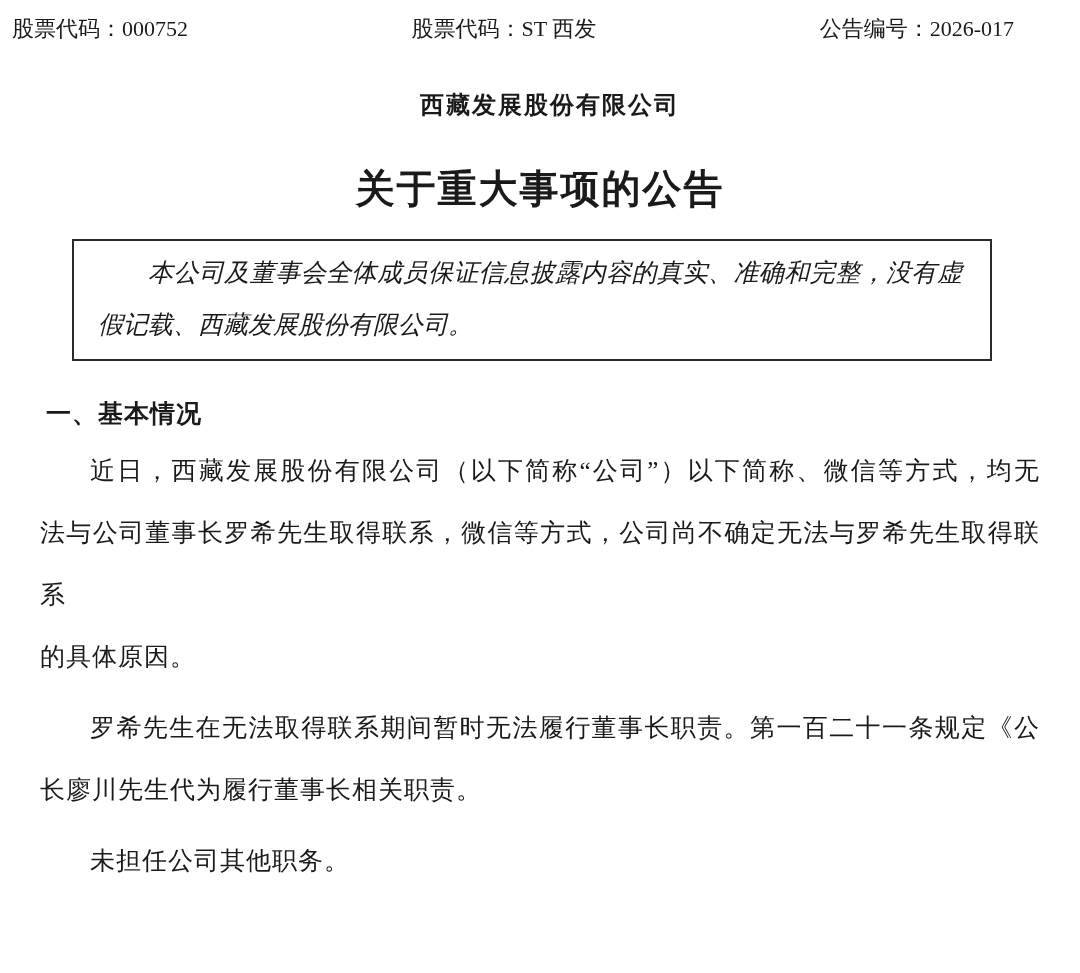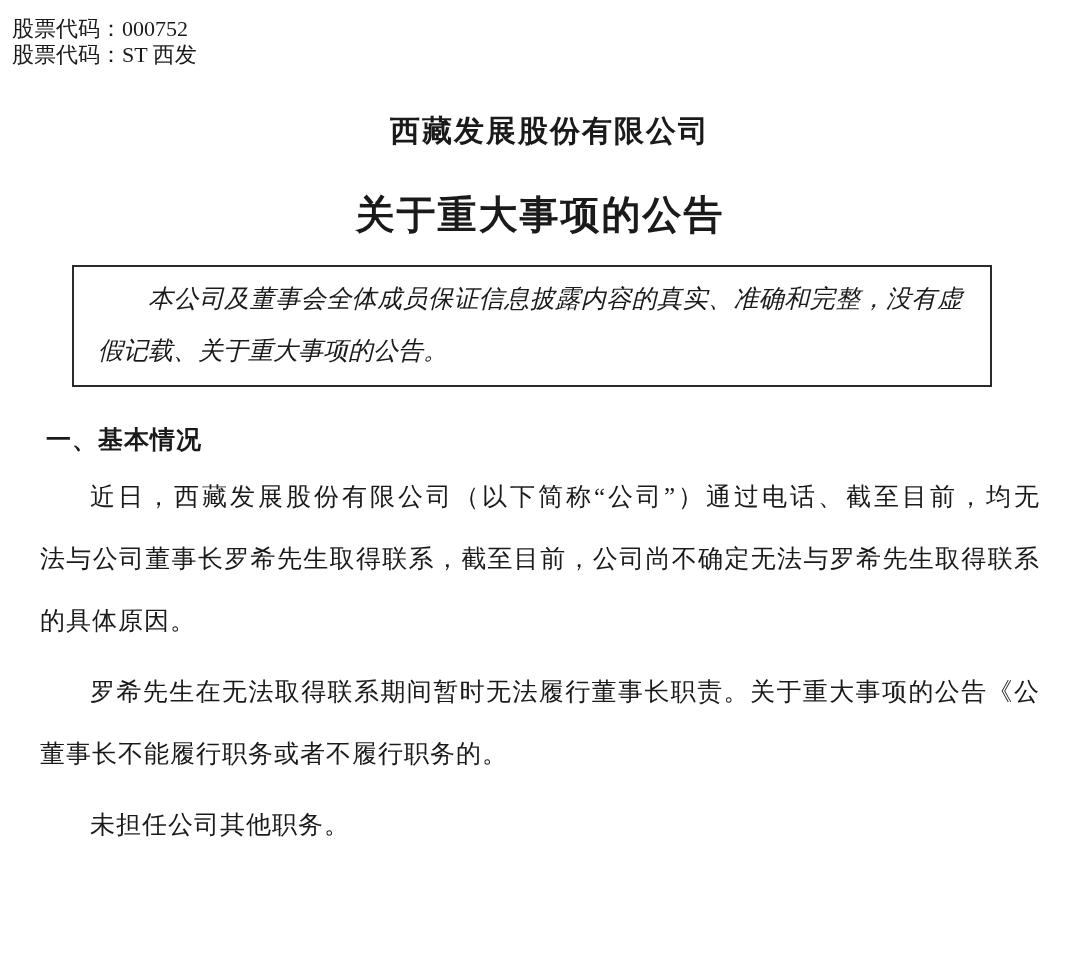--- a/index.html
+++ b/index.html
@@ -1,33 +1,33 @@
 <!DOCTYPE html>
 <html><head>
 <meta charset="utf-8">
 <style>
-  * { margin: 0; padding: 0; box-sizing: border-box; flex-direction: column; }
+  * { margin: 0; padding: 0; box-sizing: border-box; }
   html, body { background: #ffffff; }
   body {
     width: 1080px;
     height: 973px;
     font-family: "Liberation Serif", "DejaVu Serif", serif;
     color: #1a1a1a;
     overflow: hidden;
   }
   .header-row {
     display: flex;
     justify-content: space-between;
     padding: 16px 66px 0 12px;
     font-size: 22px;
     line-height: 26px;
   }
   .doc-title {
     text-align: center;
-    font-size: 30px;
+    font-size: 24px;
     font-weight: bold;
     margin-top: 46px;
     letter-spacing: 2px;
     line-height: 34px;
     margin-left: 20px;
   }
   .doc-subtitle {
     text-align: center;
     font-size: 39px;
     font-weight: bold;
@@ -68,39 +68,40 @@
   }
   .paragraph .doc-line:last-child { text-align-last: left; }
   .paragraph .doc-line:first-child { text-indent: 2em; }
 </style>
 </head>
 <body>
 
 <div class="header-row">
   <span>股票代码：000752</span>
   <span>股票代码：ST 西发</span>
+  <span>公告编号：2026-017</span>
 </div>
 
 <h1 class="doc-title">西藏发展股份有限公司</h1>
 
 <h2 class="doc-subtitle">关于重大事项的公告</h2>
 
 <div class="disclaimer-box">
     <div class="doc-line">本公司及董事会全体成员保证信息披露内容的真实、准确和完整，没有虚</div>
-    <div class="doc-line">假记载、关于重大事项的公告。</div>
+    <div class="doc-line">假记载、西藏发展股份有限公司。</div>
   </div>
 
 <div class="section-heading">一、基本情况</div>
 
 <div class="body-text">
   <div class="paragraph">
-      <div class="doc-line">近日，西藏发展股份有限公司（以下简称“公司”）通过电话、截至目前，均无</div>
-      <div class="doc-line">法与公司董事长罗希先生取得联系，截至目前，公司尚不确定无法与罗希先生取得联系</div>
+      <div class="doc-line">近日，西藏发展股份有限公司（以下简称“公司”）以下简称、微信等方式，均无</div>
+      <div class="doc-line">法与公司董事长罗希先生取得联系，微信等方式，公司尚不确定无法与罗希先生取得联系</div>
       <div class="doc-line">的具体原因。</div>
     </div>
   <div class="paragraph">
-      <div class="doc-line">罗希先生在无法取得联系期间暂时无法履行董事长职责。关于重大事项的公告《公</div>
-      <div class="doc-line">董事长不能履行职务或者不履行职务的。</div>
+      <div class="doc-line">罗希先生在无法取得联系期间暂时无法履行董事长职责。第一百二十一条规定《公</div>
+      <div class="doc-line">长廖川先生代为履行董事长相关职责。</div>
     </div>
   <div class="paragraph">
       <div class="doc-line">未担任公司其他职务。</div>
     </div>
 </div>
 
 </body></html>

